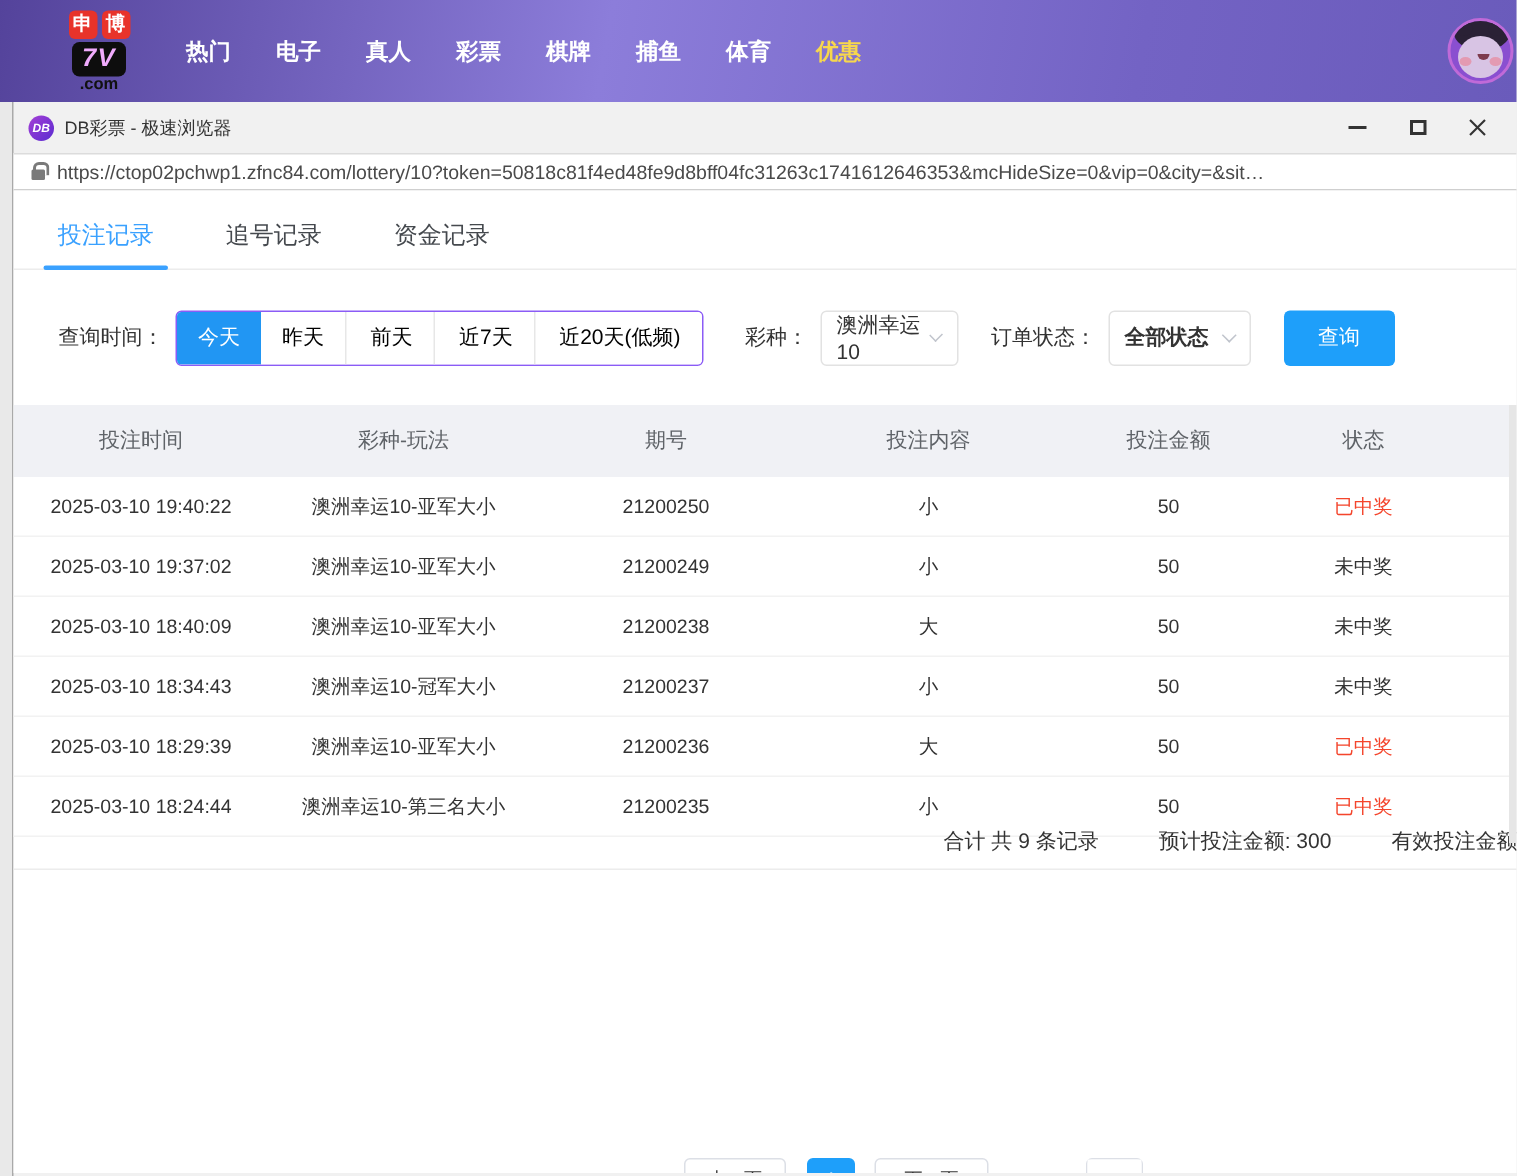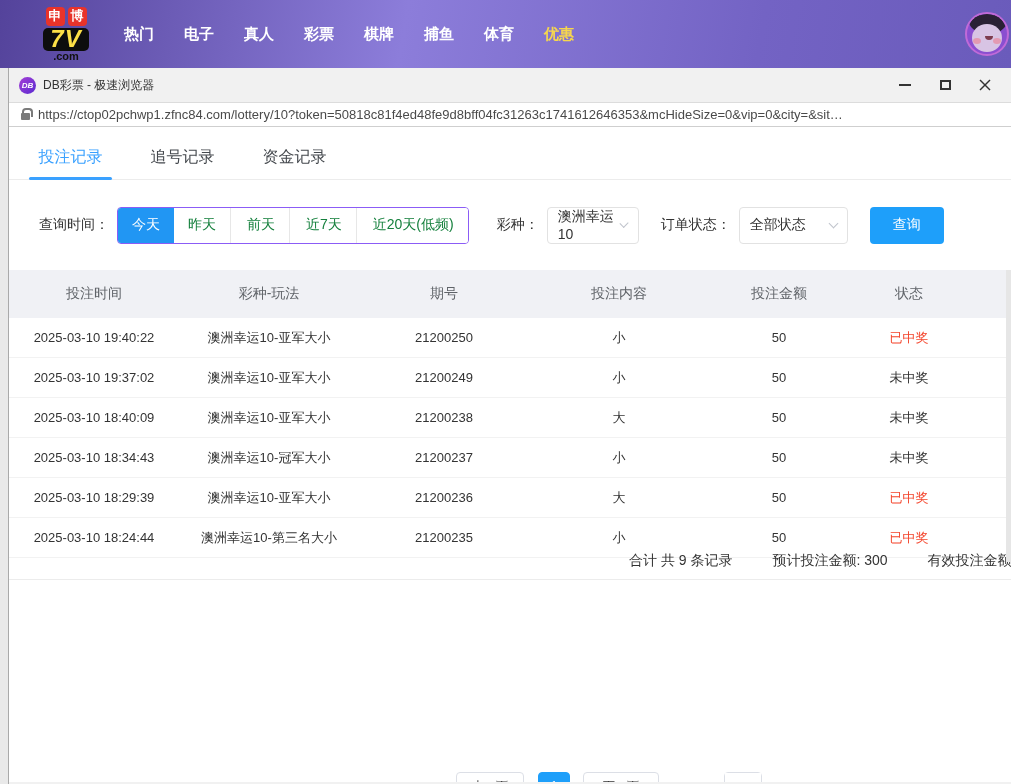--- a/index.html
+++ b/index.html
@@ -8,21 +8,21 @@
 
   
   .topbar { position:absolute; top:0; left:0; width:1011px; height:68px;
     background:linear-gradient(100deg,#54439b 0%,#8c7dda 40%,#7363c4 75%,#6a5bbb 100%);
     display:flex; align-items:center; }
   .logo { margin-left:35px; width:62px; display:flex; flex-direction:column; align-items:center; cursor:pointer; }
   .logo-badges { display:flex; gap:3px; }
   .logo-badge { width:19px; height:19px; background:#e8332a; border-radius:4px; color:#fff;
     font-size:13px; font-weight:bold; display:flex; align-items:center; justify-content:center; }
   .logo-main { margin-top:2px; background:#0d0d0d; border-radius:5px; padding:0 7px; height:23px;
-    color:#fde047; font-size:24px; font-weight:bold; font-style:italic; letter-spacing:1px;
+    color:#f0abfc; font-size:17px; font-weight:bold; font-style:italic; letter-spacing:1px;
     display:flex; align-items:center; }
   .logo-suffix { color:#111; font-size:11px; font-weight:bold; line-height:11px; }
   .nav-items { display:flex; margin-left:12px; }
   .nav-item { width:60px; text-align:center; color:#fff; font-size:15px; font-weight:bold; cursor:pointer; }
   .nav-item.highlight { color:#f7d74d; }
   .avatar { position:absolute; right:2px; top:12px; width:44px; height:44px; border-radius:50%;
     background:#8a4fd0; border:2px solid #c06ad8; overflow:hidden; cursor:pointer; }
   .avatar .hair { position:absolute; top:-6px; left:2px; width:38px; height:26px; background:#2a2135; border-radius:50%; }
   .avatar .bun { position:absolute; width:12px; height:10px; background:#2a2135; border-radius:50%; top:0; }
   .avatar .bun.l { left:3px; } .avatar .bun.r { right:3px; }
@@ -56,26 +56,26 @@
   .tabs { position:absolute; top:8px; left:0; right:0; height:45px; border-bottom:1px solid #ececec; display:flex; padding-left:20px; }
   .tab { width:83px; margin-right:29px; text-align:center; font-size:16px; color:#45494e;
     padding-top:12px; position:relative; cursor:pointer; }
   .tab.active { color:#3aa1ff; }
   .tab.active:after { content:""; position:absolute; left:0; bottom:-1px; width:83px; height:3px;
     background:#3aa1ff; border-radius:2px; }
 
   .filters { position:absolute; top:78px; left:30px; height:40px; display:flex; align-items:center; font-size:14px; color:#333; }
   .fl-label { white-space:nowrap; }
   .btn-group { display:flex; height:37px; border:1px solid #8b5cf6; border-radius:4px; overflow:hidden; margin-left:8px; }
-  .tbtn { padding:0 14px; display:flex; align-items:center; background:#fff; color:#15803d; cursor:pointer; white-space:nowrap; font-size:14px; }
+  .tbtn { padding:0 14px; display:flex; align-items:center; background:#fff; color:#000000; cursor:pointer; white-space:nowrap; font-size:14px; }
   .tbtn.active { background:#2196f3; color:#fff; }
   .tbtn.sep { border-left:1px solid #e7e7e7;padding-left:16px; }
   .select { height:37px; border:1px solid #e2e2e2; border-radius:4px; background:#fff; display:flex;
     align-items:center; justify-content:space-between; padding:0 10px; margin-left:8px; cursor:pointer; }
-  .sel-lottery { width:92px; } .sel-status { width:109px; }
+  .sel-lottery { width:92px; } .sel-status { width:95px;font-weight:bold; }
   .chev { width:7px; height:7px; border-right:1.5px solid #c0c4cc; border-bottom:1.5px solid #c0c4cc;
     transform:rotate(45deg); margin-top:-4px; }
   .ml28 { margin-left:28px; } .ml22 { margin-left:22px; }
   .query-btn { margin-left:22px; width:74px; height:37px; background:#1e9ffa; color:#fff; border:none;
     border-radius:4px; font-size:14px; cursor:pointer; }
 
   .table { position:absolute; top:143px; left:0; width:997px; font-size:13px; color:#333; }
   .thead { display:flex; height:48px; background:#f0f1f5; align-items:center; color:#5f6368; font-size:14px; }
   .trow { display:flex; height:40px; align-items:center; border-bottom:1px solid #f2f2f2; background:#fff; }
   .c { text-align:center; }

